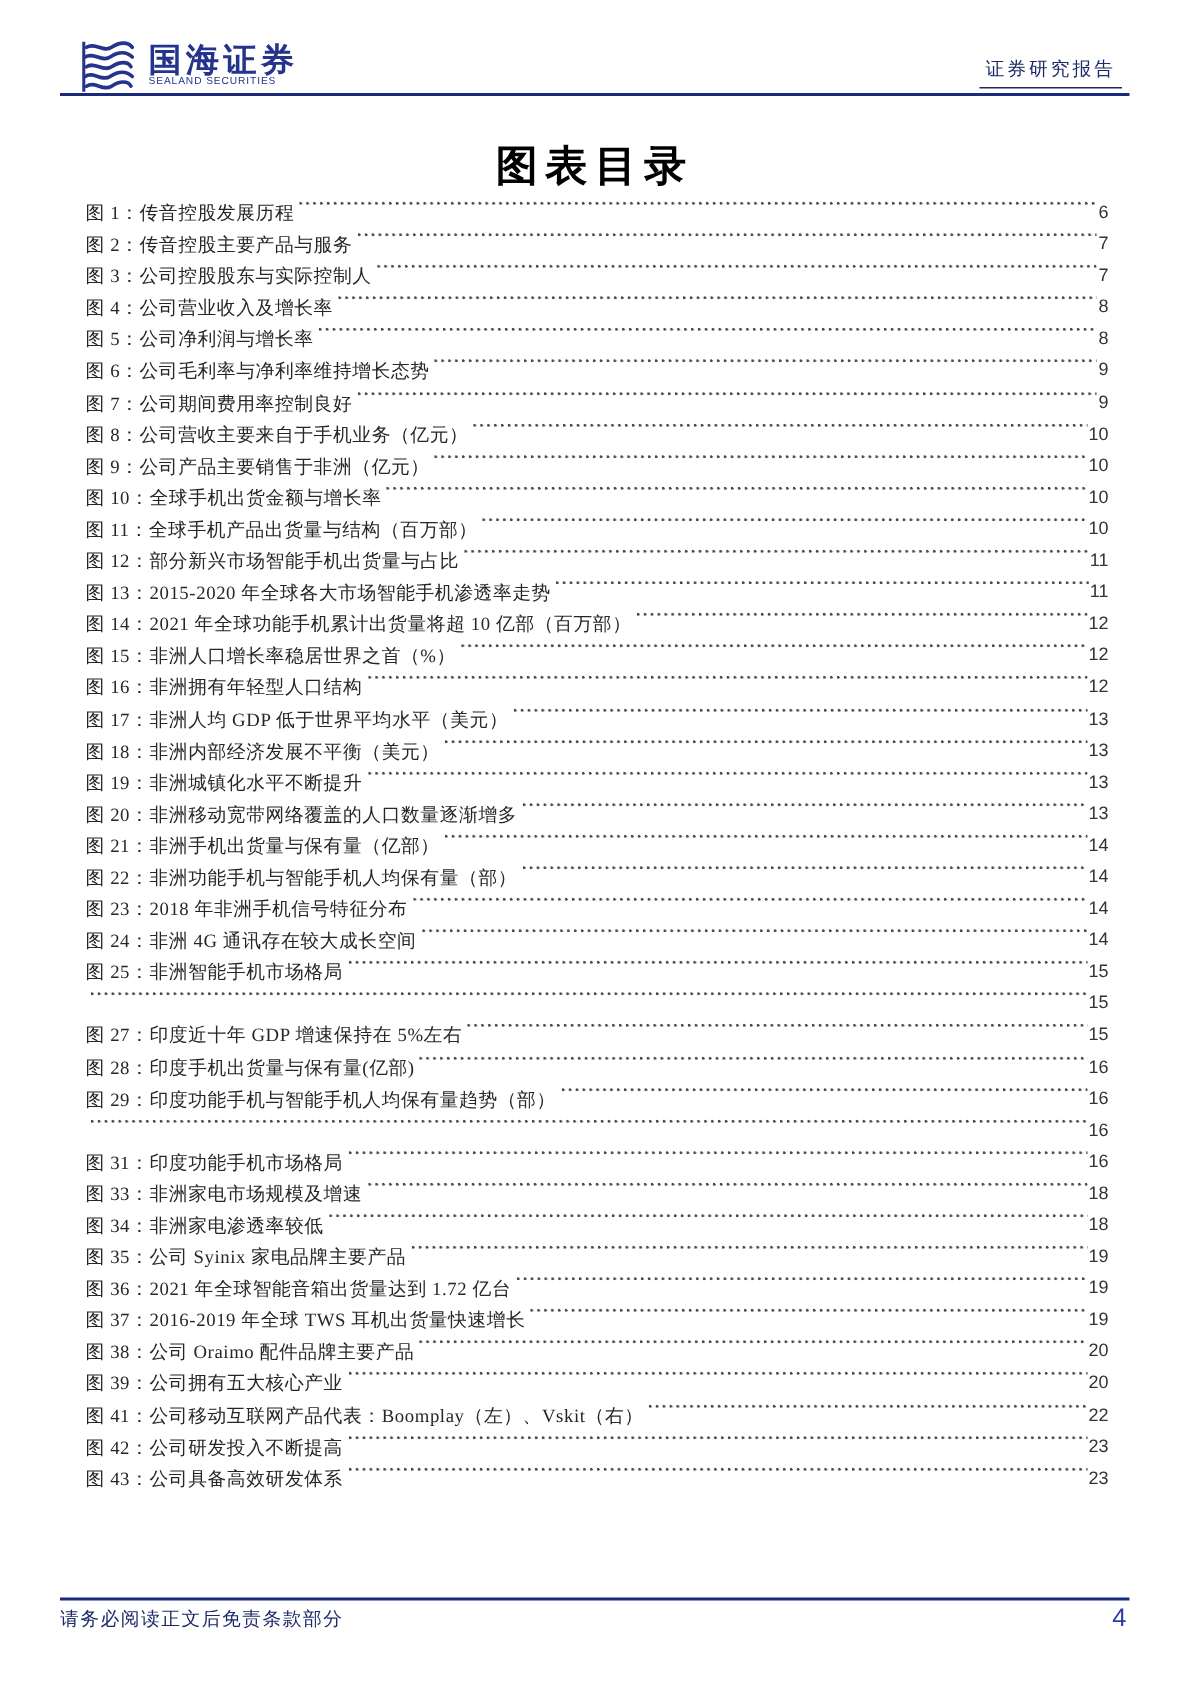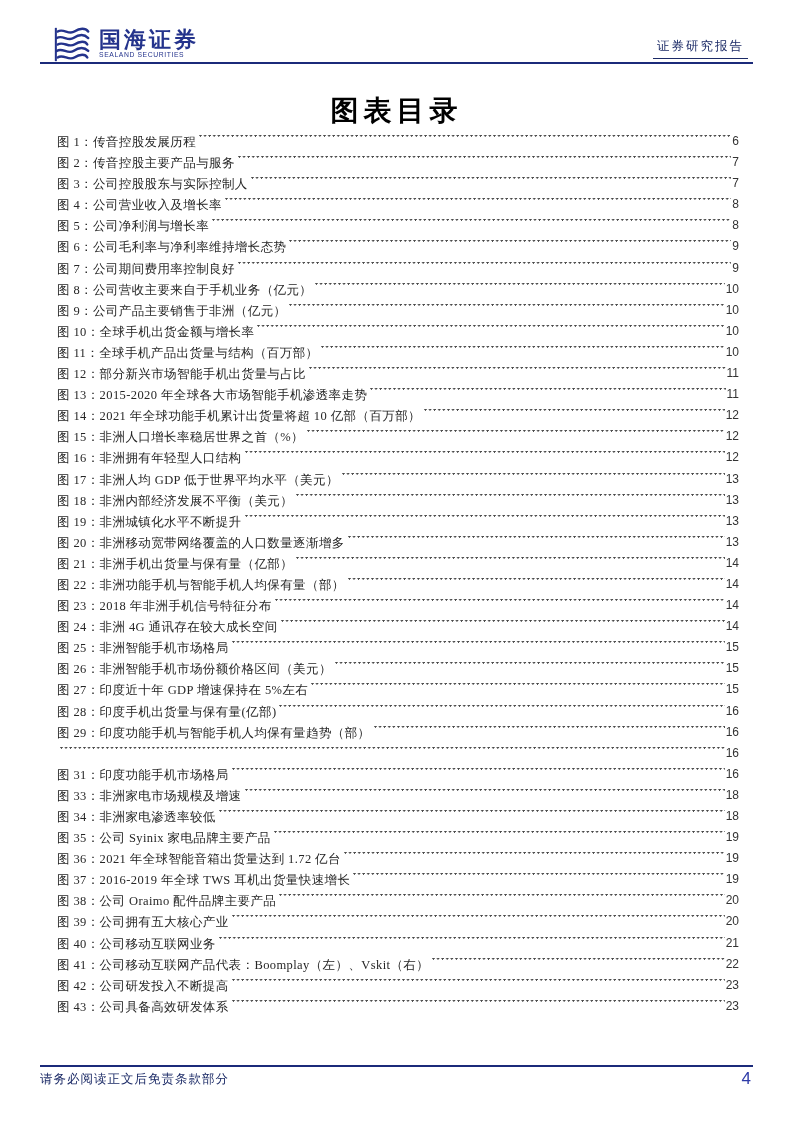--- a/index.html
+++ b/index.html
@@ -276,21 +276,20 @@
       <span class="toc-page">14</span>
     </div>
 
     <div class="toc-entry">
       <span class="toc-label">图 25：非洲智能手机市场格局</span>
       <span class="toc-dots"></span>
       <span class="toc-page">15</span>
     </div>
 
     <div class="toc-entry">
-      <span class="toc-label">图 26：非洲智能手机市场份额价格区间（美元）</span>
       <span class="toc-dots"></span>
       <span class="toc-page">15</span>
     </div>
 
     <div class="toc-entry">
       <span class="toc-label">图 27：印度近十年 GDP 增速保持在 5%左右</span>
       <span class="toc-dots"></span>
       <span class="toc-page">15</span>
     </div>
 
@@ -353,25 +352,20 @@
       <span class="toc-dots"></span>
       <span class="toc-page">20</span>
     </div>
 
     <div class="toc-entry">
       <span class="toc-label">图 39：公司拥有五大核心产业</span>
       <span class="toc-dots"></span>
       <span class="toc-page">20</span>
     </div>
 
-    <div class="toc-entry">
-      <span class="toc-label">图 40：公司移动互联网业务</span>
-      <span class="toc-dots"></span>
-      <span class="toc-page">21</span>
-    </div>
 
     <div class="toc-entry">
       <span class="toc-label">图 41：公司移动互联网产品代表：Boomplay（左）、Vskit（右）</span>
       <span class="toc-dots"></span>
       <span class="toc-page">22</span>
     </div>
 
     <div class="toc-entry">
       <span class="toc-label">图 42：公司研发投入不断提高</span>
       <span class="toc-dots"></span>

